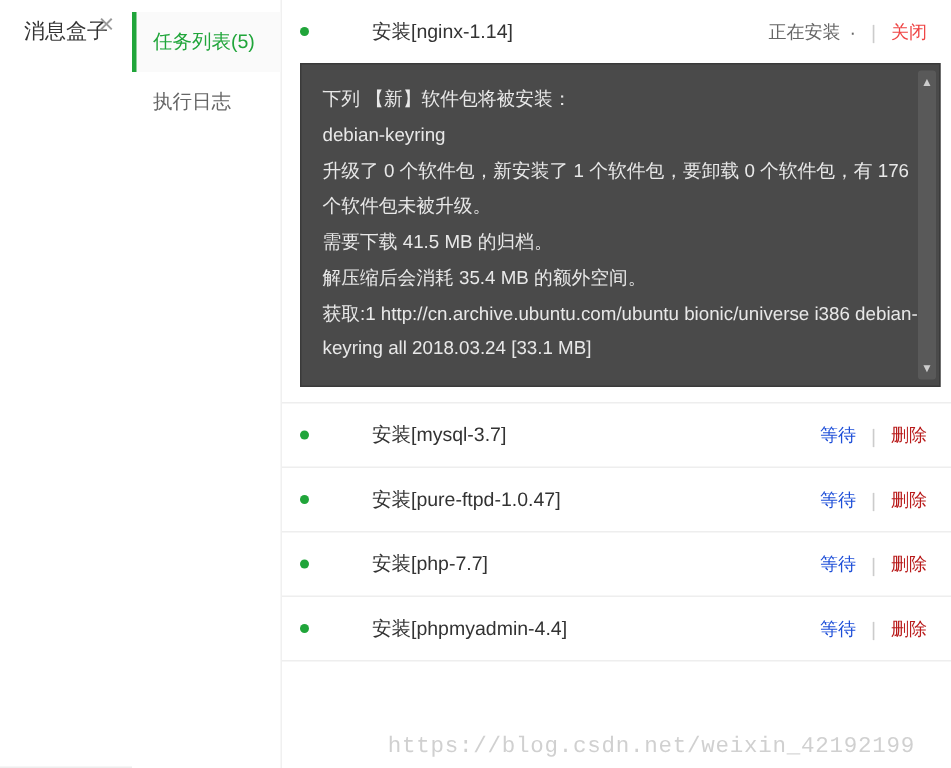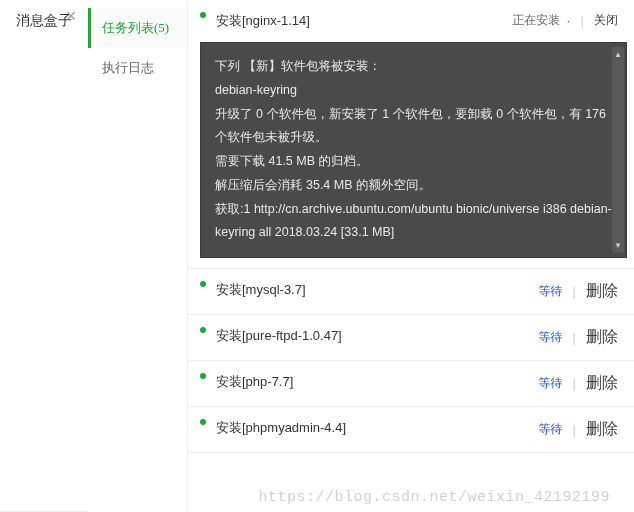--- a/index.html
+++ b/index.html
@@ -38,45 +38,46 @@
       width: 100px;
       border-right: 1px solid #f0f0f0;
       padding-top: 8px;
     }
     .side-item {
       padding: 11px 14px;
       font-size: 13px;
       color: #666;
       cursor: pointer;
     }
-    .side-item.active { color: #20a53a; border-left: 3px solid #20a53a; padding-left: 11px; background: #fafafa; font-family: Liberation Serif, serif; }
+    .side-item.active { color: #20a53a; border-left: 3px solid #20a53a; padding-left: 11px; background: #fafafa; }
     .main { flex: 1; overflow-y: auto; padding: 0; }
     .task {
       border-bottom: 1px solid #eee;
       padding: 0;
     }
     .task-head {
       display: flex;
-      align-items: flex-start;
+      align-items: center;
       padding: 12px 16px 12px 12px;
+      gap: 32px;
     }
     .dot {
       width: 6px; height: 6px; border-radius: 50%;
       background: #20a53a;
       margin-right: 10px;
       flex-shrink: 0;
     }
     .task-title { flex: 1; color: #333; font-size: 13px; }
     .task-right { display: flex; align-items: center; gap: 6px; }
     .status-text { color: #666; font-size: 12px; }
     .status-dot { color: #666; }
     .sep { color: #ccc; padding: 0 4px; }
-    .link-close { color: #404040; cursor: pointer; font-size: 12px; }
+    .link-close { color: #ef4444; cursor: pointer; font-size: 12px; }
     .link-wait { color: #1d4ed8; font-size: 12px; }
-    .link-del { color: #404040; cursor: pointer; font-size: 16px; }
+    .link-del { color: #b91c1c; cursor: pointer; font-size: 12px; }
     .console {
       margin: 0 7px 10px 12px;
       background: #4a4a4a;
       color: #e8e8e8;
       padding: 12px 14px;
       font-size: 12.5px;
       line-height: 1.9;
       border: 1px solid #3a3a3a;
       position: relative;
       word-break: break-all;

